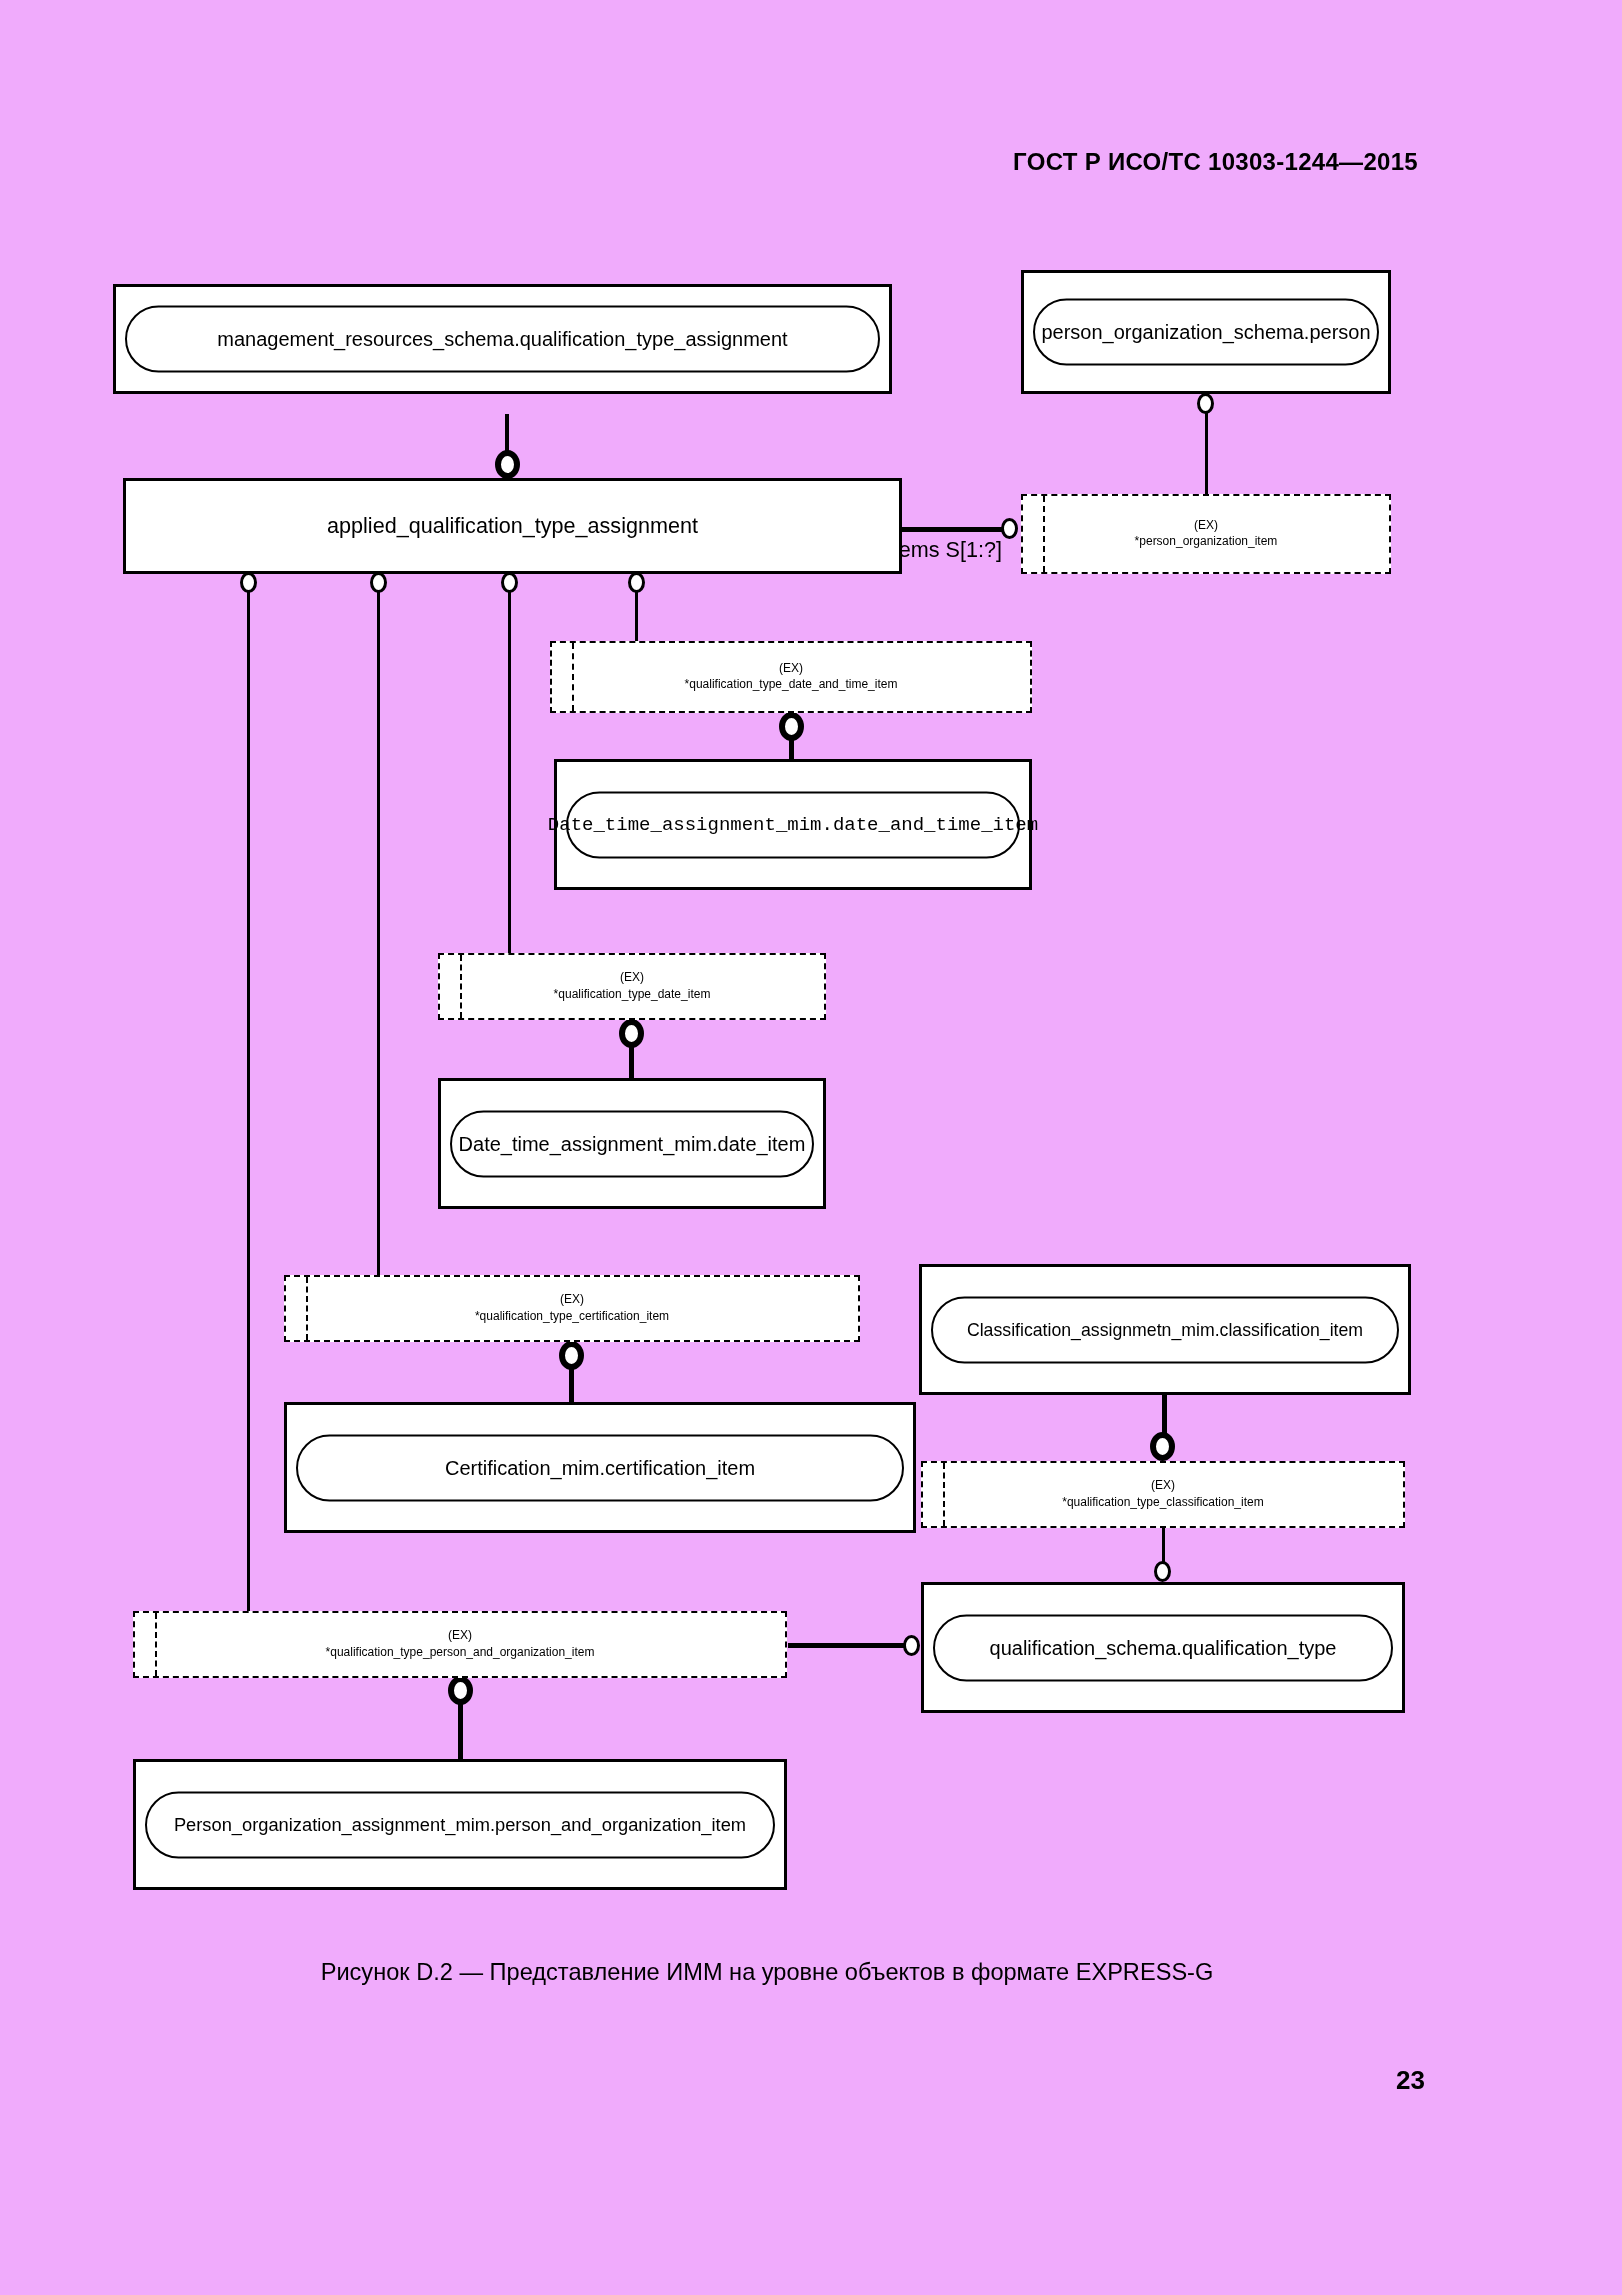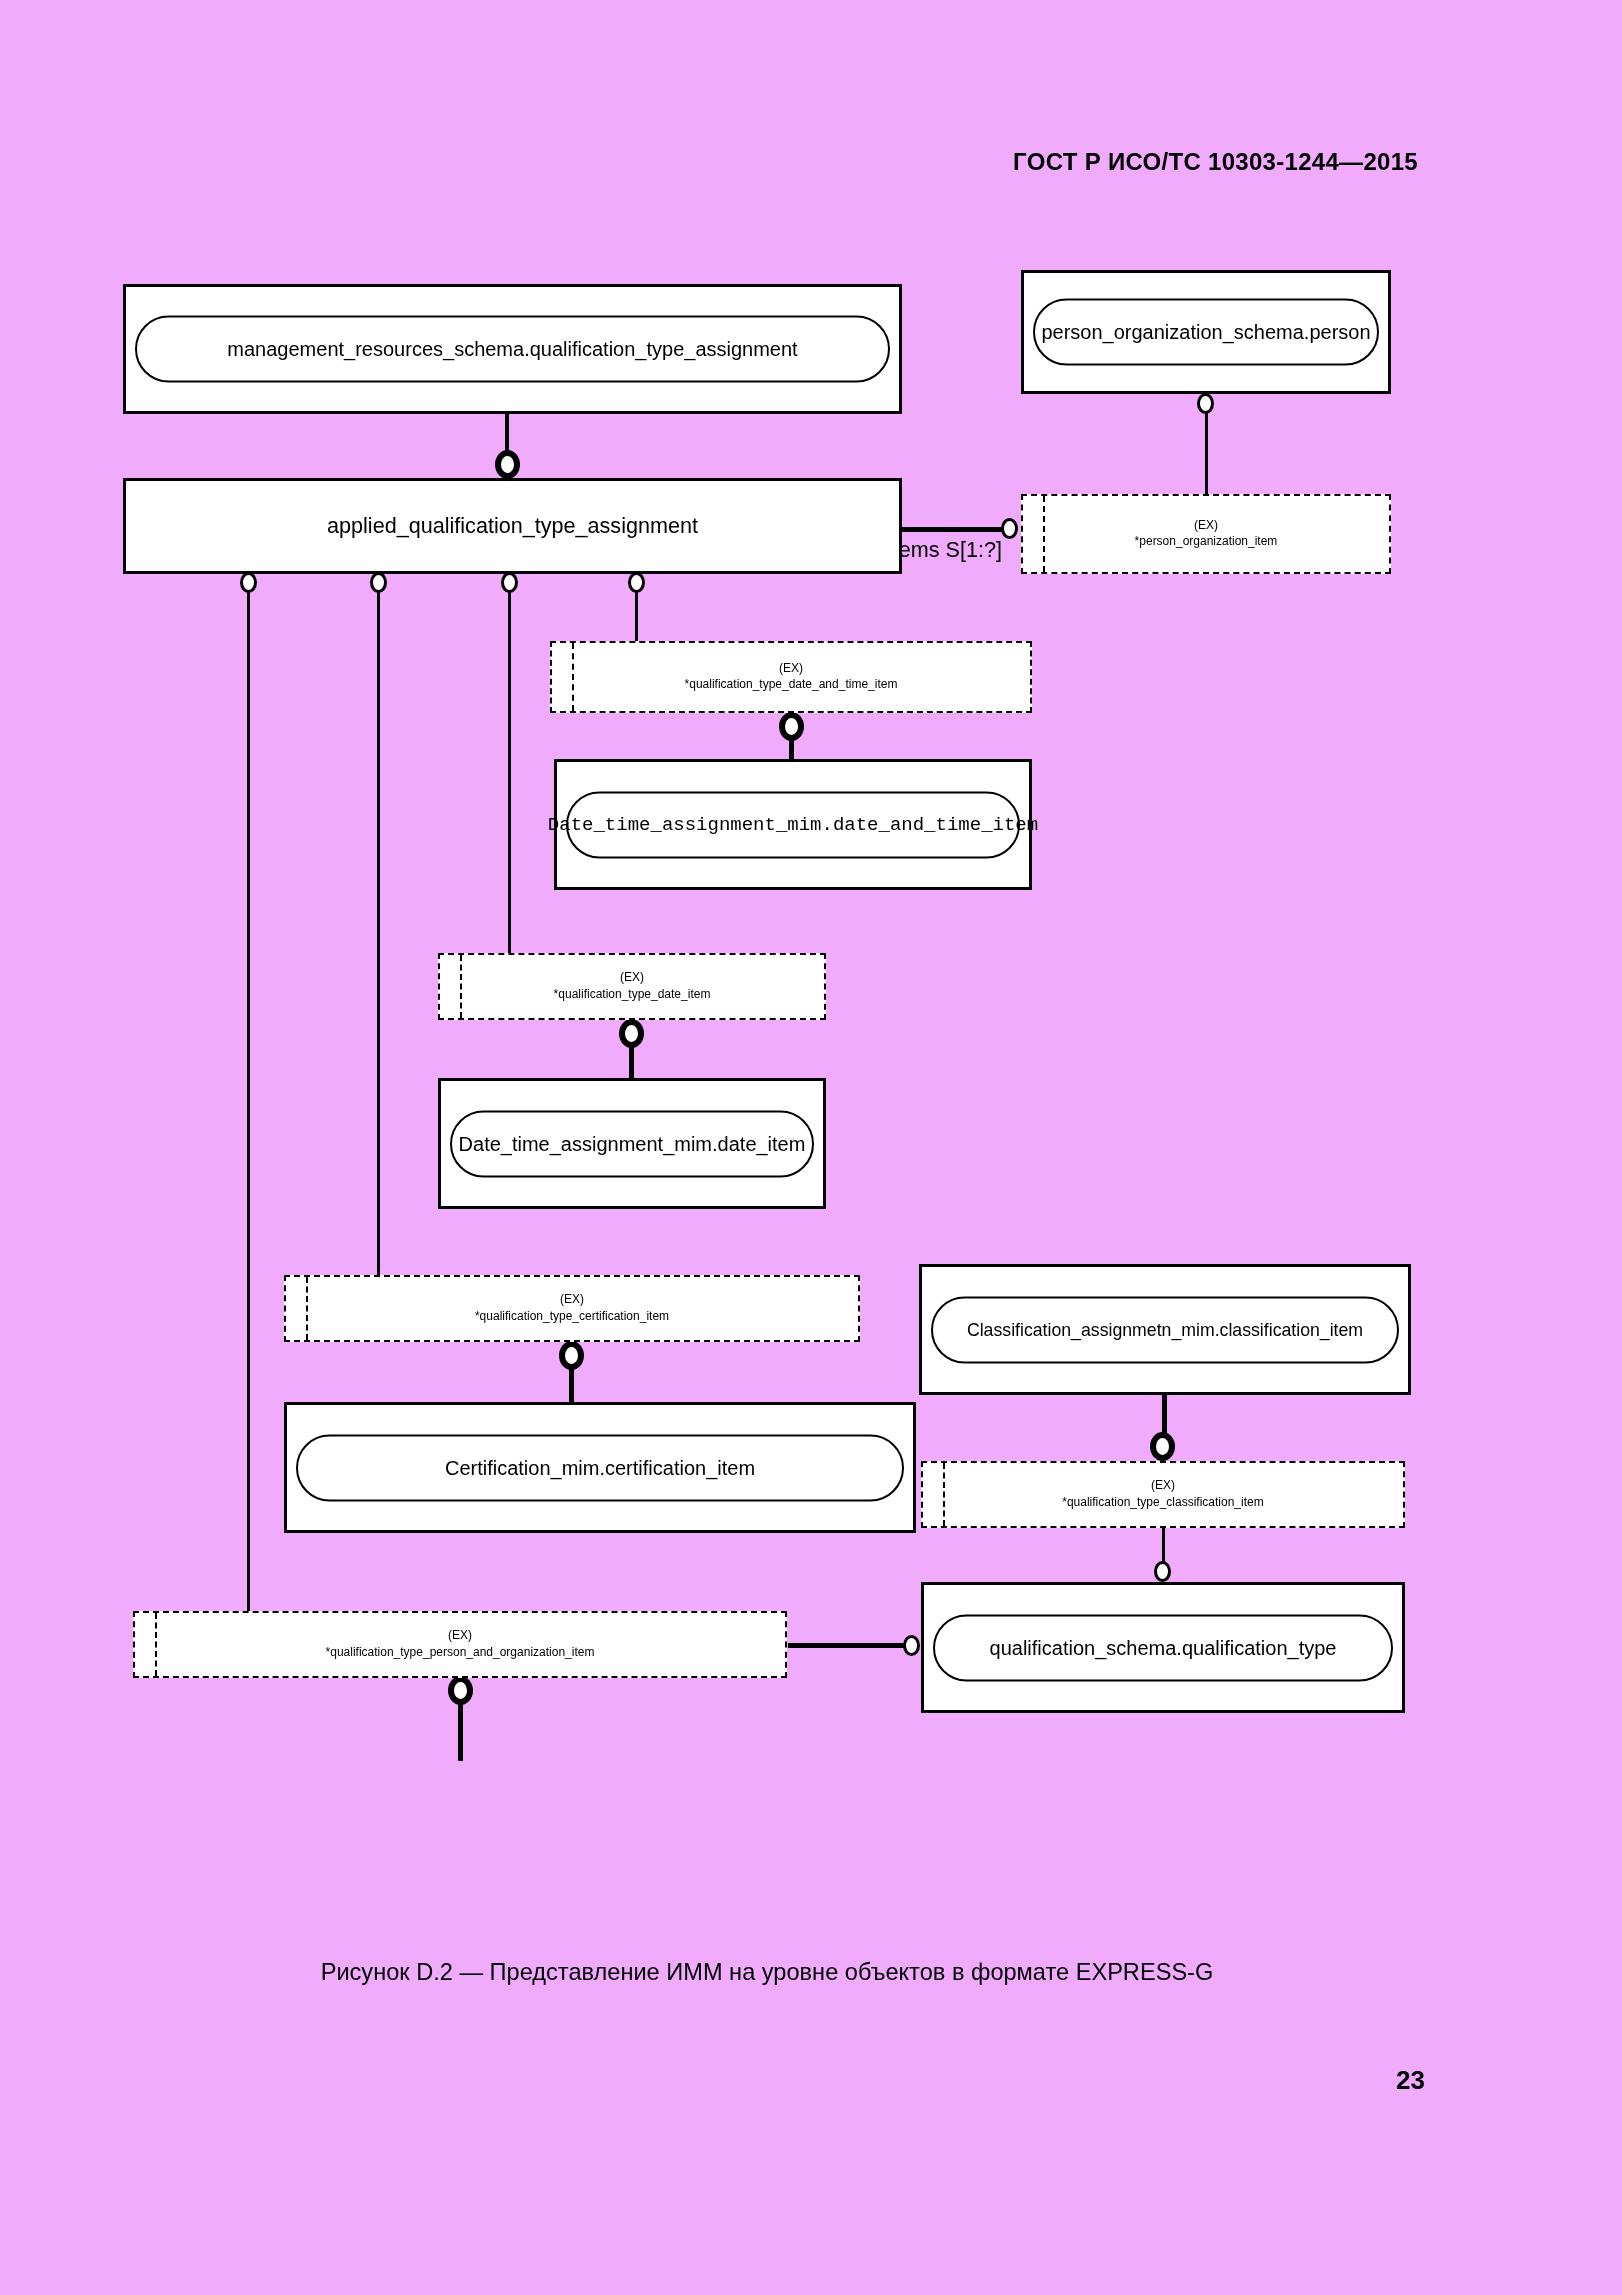--- a/index.html
+++ b/index.html
@@ -149,21 +149,21 @@
   <div class="circ bold" style="left:779px; top:712px;"></div>
   <div class="circ bold" style="left:619px;  top:1019px;"></div>
   <div class="circ bold" style="left:559px;  top:1341px;"></div>
   <div class="circ bold" style="left:1150px; top:1432px;"></div>
   <div class="circ" style="left:1154px; top:1561px;"></div>
   <div class="circ" style="left:903px; top:1635px;"></div>
   <div class="circ bold" style="left:448px;  top:1676px;"></div>
 
   <div class="edgelabel">items S[1:?]</div>
 
-  <div class="node solid" style="left:123px; top:284px; width:779px; height:130px;">
+  <div class="node solid" style="left:113px; top:284px; width:779px; height:110px;">
     <div class="stadium">
       <span>management_resources_schema.qualification_type_assignment</span>
     </div>
   </div>
 
   <div class="node solid" style="left:1021px; top:270px; width:370px; height:124px;">
     <div class="stadium">
       <span>person_organization_schema.person</span>
     </div>
   </div>
@@ -245,15 +245,20 @@
   </div>
 
   <div class="node dashed" style="left:133px; top:1611px; width:654px; height:67px;">
     <div class="dline"></div>
     <div class="exwrap">
       <span>(EX)</span>
       <span>*qualification_type_person_and_organization_item</span>
     </div>
   </div>
 
+  <div class="node solid" style="left:133px; top:1759px; width:654px; height:131px;">
+    <div class="stadium fs28">
+      <span>Person_organization_assignment_mim.person_and_organization_item</span>
+    </div>
+  </div>
 
 </div>
 
 
 </body></html>

